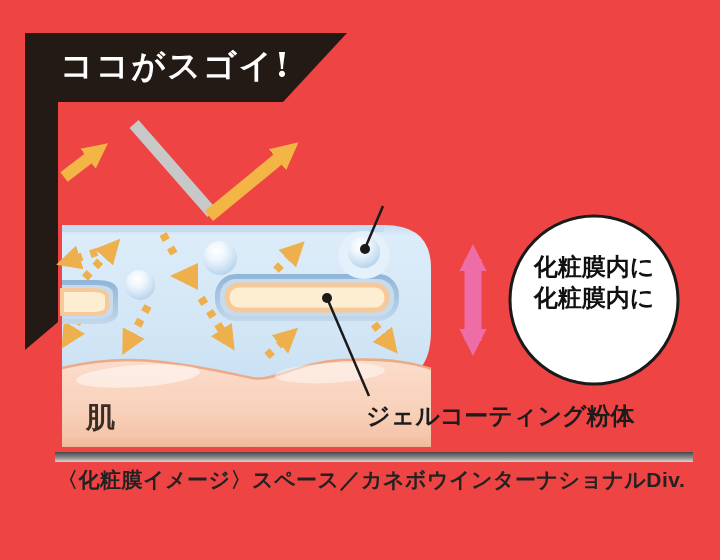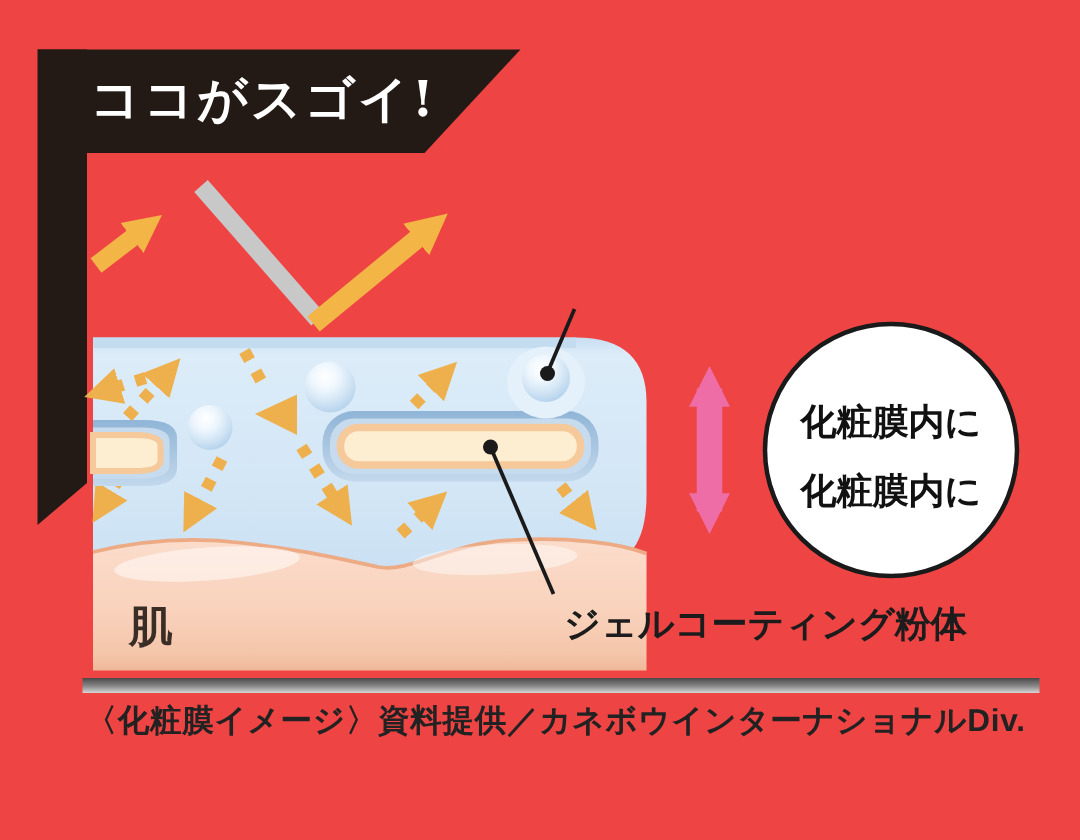--- a/index.html
+++ b/index.html
@@ -7,27 +7,27 @@
     position:relative;width:720px;height:560px;background:#ef4444;overflow:hidden;
     font-family:"Liberation Sans",sans-serif;
   }
   #scene{position:absolute;left:0;top:0;}
   .lbl{position:absolute;color:#1c1c1c;white-space:nowrap;}
   #banner-title{
     left:60px;top:44px;font-family:"DejaVu Serif","Liberation Serif",serif;
     font-weight:700;font-size:33px;color:#ffffff;letter-spacing:2px;
   }
   #cover-powder-label{left:318px;top:176px;font-size:24px;font-weight:600;}
-  #gel-powder-label{left:376px;top:400px;font-size:24px;font-weight:600;}
+  #gel-powder-label{left:366px;top:400px;font-size:24px;font-weight:600;}
   #skin-label{left:86px;top:398px;font-size:29px;font-weight:700;color:#3a2d26;}
   #circle-note{
     left:510px;top:251px;width:168px;text-align:center;
     font-size:24px;font-weight:600;line-height:31px;color:#111;
   }
-  #circle-note span{display:block;margin-top:15px;}
+  #circle-note span{display:block;}
   #caption{left:57px;top:466px;font-size:21px;font-weight:600;color:#222;letter-spacing:.5px;}
 </style>
 </head>
 <body>
 
 <div id="canvas">
 
   <svg id="scene" width="720" height="560" viewBox="0 0 720 560">
     <defs>
       <linearGradient id="filmGrad" x1="0" y1="0" x2="0" y2="1">
@@ -129,14 +129,14 @@
 
   <div class="lbl" id="gel-powder-label">ジェルコーティング粉体</div>
 
   <div class="lbl" id="skin-label">肌</div>
 
   <div class="lbl" id="circle-note">
     <span>化粧膜内に</span>
     <span>化粧膜内に</span>
   </div>
 
-  <div class="lbl" id="caption">〈化粧膜イメージ〉資料提供／カネボウインターナショナルDiv.</div>
+  <div class="lbl" id="caption">〈化粧膜イメージ〉スペース／カネボウインターナショナルDiv.</div>
 </div>
 
 </body></html>

